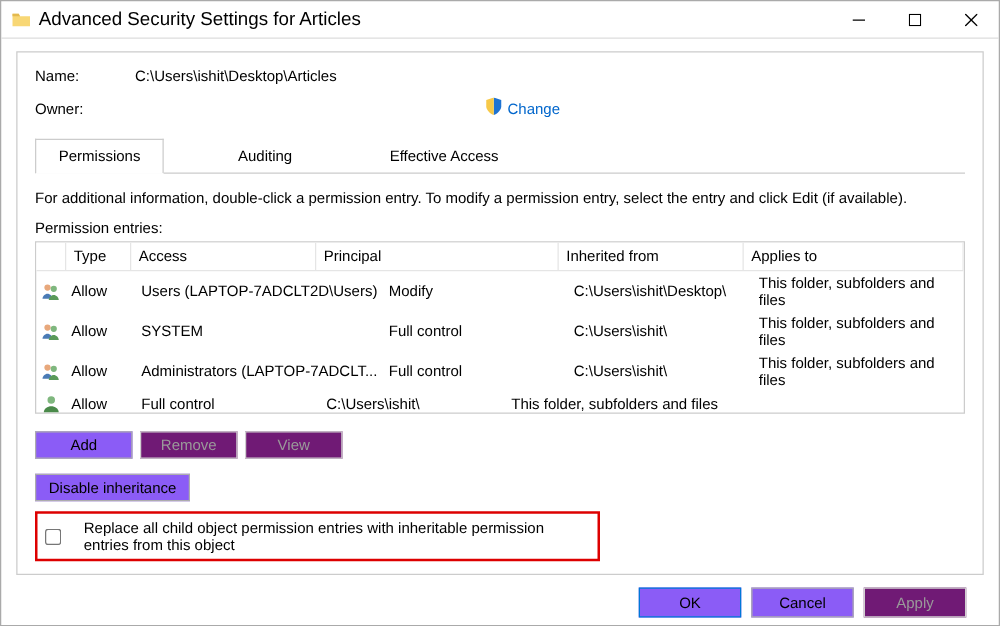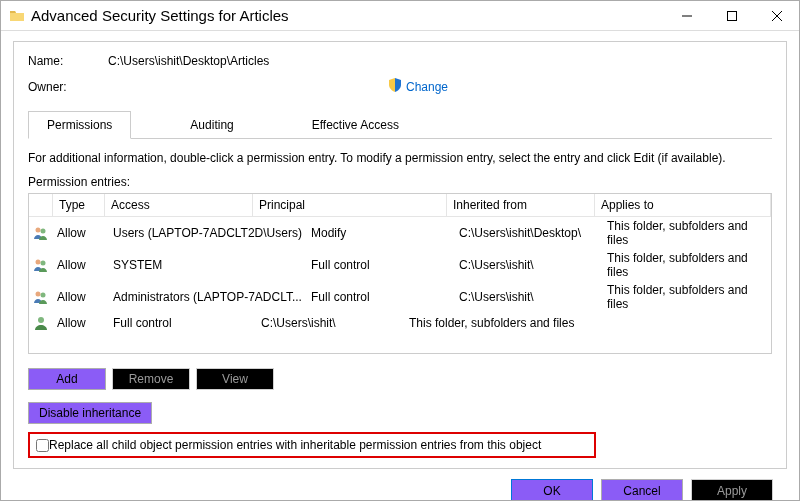--- a/index.html
+++ b/index.html
@@ -14,35 +14,35 @@
 .row { display: flex; align-items: center; margin-bottom: 10px; }
 .row .label { width: 80px; }
 .row .value { flex: 1; }
 .link { color: #0066cc; cursor: pointer; }
 .shield { display: inline-flex; align-items: center; gap: 4px; }
 .tabs { display: flex; border-bottom: 1px solid #ccc; margin-top: 6px; gap: 40px; }
 .tab { padding: 6px 18px; border: 1px solid transparent; border-bottom: none; margin-bottom: -1px; cursor: pointer; }
 .tab.active { border-color: #ccc; background: #fff; border-bottom: 1px solid #fff; }
 .info { margin: 12px 0 10px 0; }
 .entries-label { margin-bottom: 4px; }
-.grid { border: 1px solid #ccc; height: 161px; overflow: hidden; }
+.grid { border: 1px solid #ccc; height: 138px; overflow: hidden; }
 .grid-header { display: flex; background: #fff; border-bottom: 1px solid #e5e5e5; }
 .grid-header .col { padding: 4px 6px; border-right: 1px solid #e5e5e5; font-weight: normal; }
 .grid-body .grow { display: flex; padding: 2px 0; align-items: center; }
 .col-icon { width: 24px; display: flex; justify-content: center; }
 .col-type { width: 56px; padding-left: 4px; }
 .col-principal { width: 198px; padding-left: 4px; }
 .col-access { width: 148px; padding-left: 4px; }
 .col-inherited { width: 148px; padding-left: 4px; }
 .col-applies { flex: 1; padding-left: 4px; }
 .buttons-row { display: flex; gap: 6px; margin-top: 14px; }
 .btn { min-width: 78px; height: 22px; border: 1px solid #adadad; background: #8b5cf6; display: inline-flex; align-items: center; justify-content: center; cursor: pointer; padding: 0 10px; }
-.btn.disabled { color: #9a9a9a; background: #000000; border-color: #d0d0d0; cursor: default; }
+.btn.disabled { color: #9a9a9a; background: #701a75; border-color: #d0d0d0; cursor: default; }
 .disable-inh { margin-top: 12px; }
-.replace-box { border: 2px solid #d00; padding: 4px 6px; margin-top: 8px; display: flex; align-items: center; gap: 0; width: 568px; }
+.replace-box { border: 2px solid #d00; padding: 4px 6px; margin-top: 8px; display: flex; align-items: center; gap: 18px; width: 452px; }
 .replace-box input[type=checkbox] { margin: 0; }
 .footer { display: flex; justify-content: flex-end; gap: 8px; padding: 10px 14px; }
 .footer .btn { min-width: 82px; height: 24px; }
 .grid-header .col-type { width: 52px; }
 .grid-header .col-principal { width: 194px; }
 .grid-header .col-access { width: 148px; }
 .grid-header .col-inherited { width: 148px; }
 .ellipsis { white-space: nowrap; overflow: hidden; text-overflow: ellipsis; }
 </style>
 </head>

